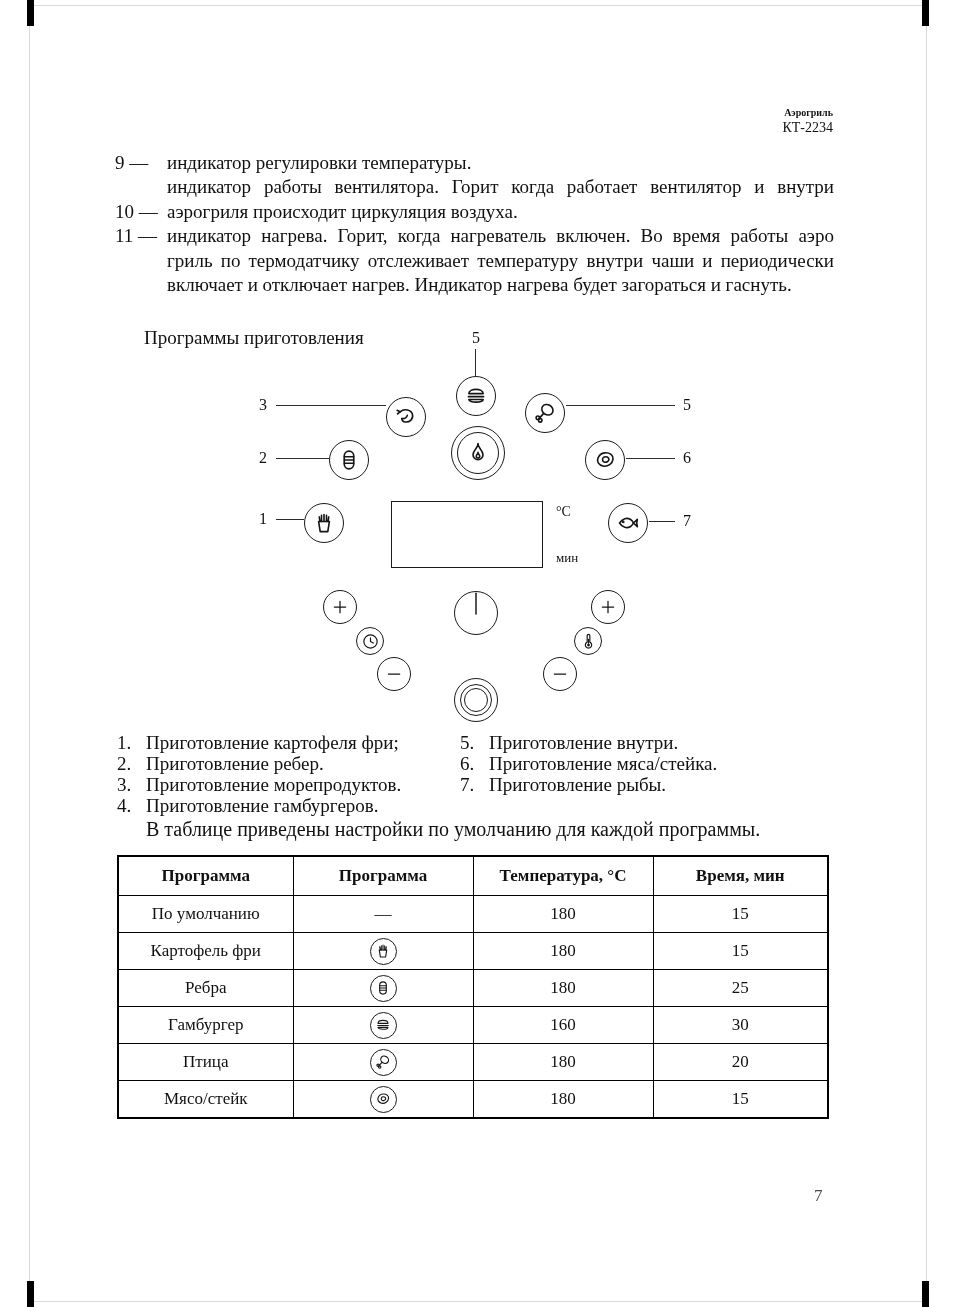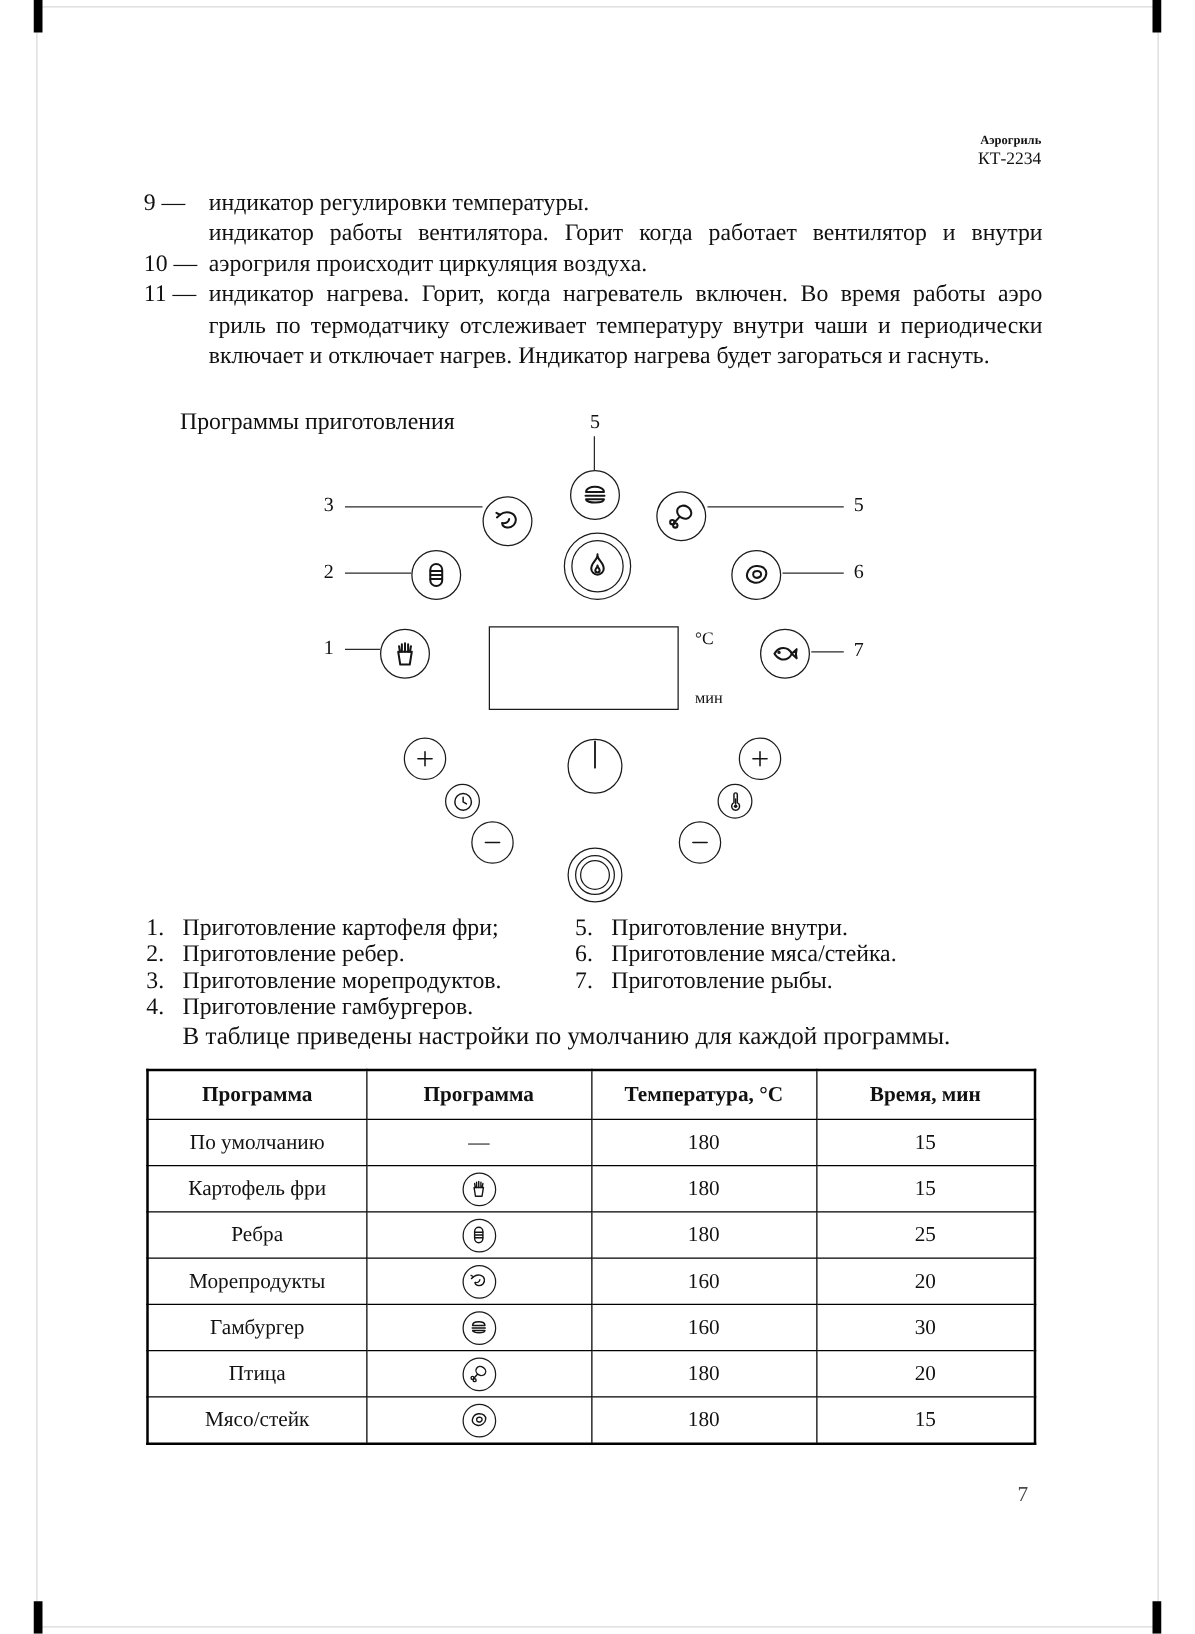--- a/index.html
+++ b/index.html
@@ -346,32 +346,20 @@
       <span class="tbl-icon">
             <svg class="ico" width="18" height="18">
               <use href="#i-ribs"></use>
             </svg>
           </span>
     </td>
     <td>180</td>
     <td>25</td>
   </tr>
   <tr>
-    <td>Морепродукты</td>
-    <td>
-      <span class="tbl-icon">
-            <svg class="ico" width="18" height="18">
-              <use href="#i-shrimp"></use>
-            </svg>
-          </span>
-    </td>
-    <td>160</td>
-    <td>20</td>
-  </tr>
-  <tr>
     <td>Гамбургер</td>
     <td>
       <span class="tbl-icon">
             <svg class="ico" width="18" height="18">
               <use href="#i-burger"></use>
             </svg>
           </span>
     </td>
     <td>160</td>
     <td>30</td>

